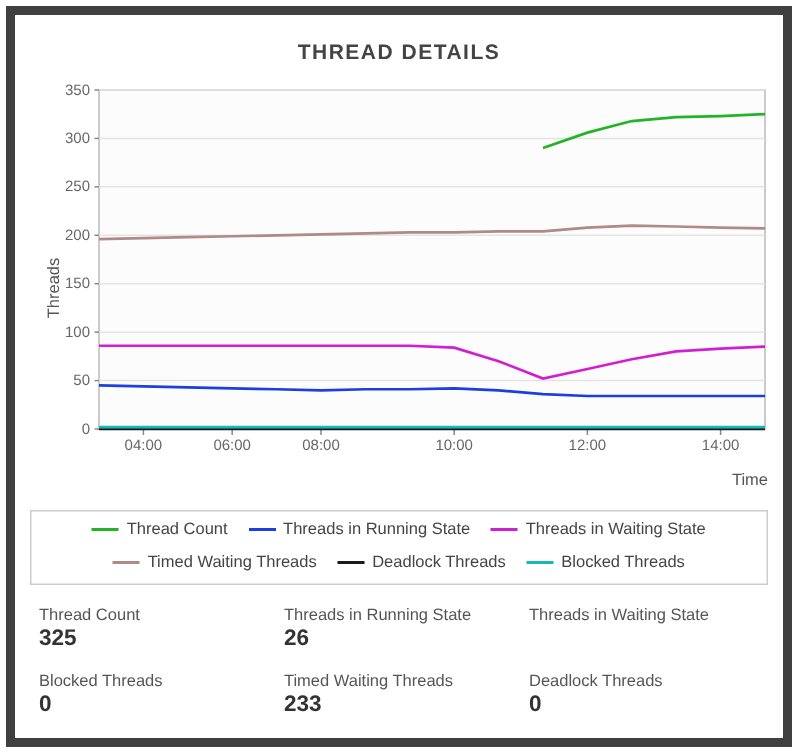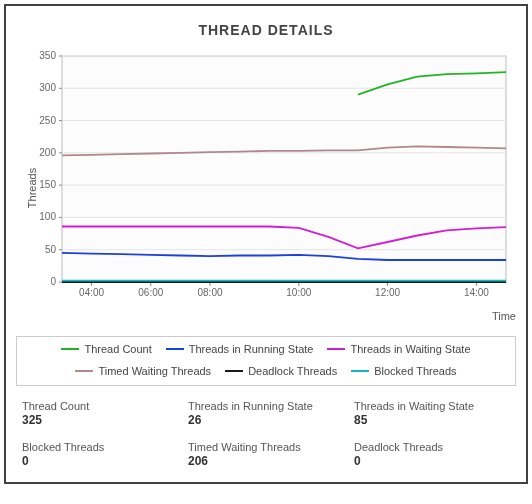--- a/index.html
+++ b/index.html
@@ -4,21 +4,21 @@
 <style>
   body {
     margin: 0;
     padding: 4px;
     font-family: Arial, Helvetica, sans-serif;
     background: #fff;
     color: #333;
   }
   .panel {
     width: 524px;
-    border: 2px solid #404040;
+    border: 6px solid #404040;
     box-sizing: border-box;
     padding: 10px 10px 14px 10px;
   }
   .title {
     text-align: center;
     font-size: 14px;
     font-weight: bold;
     letter-spacing: 1px;
     color: #444;
     margin: 6px 0 10px 0;
@@ -78,21 +78,21 @@
     gap: 14px 10px;
     margin-top: 14px;
     padding: 0 6px;
   }
   .stat-label {
     font-size: 11px;
     color: #555;
     margin-bottom: 1px;
   }
   .stat-value {
-    font-size: 12px;
+    font-size: 15px;
     font-weight: bold;
     color: #333;
   }
 </style>
 </head>
 <body>
 
 <div class="panel">
 
   <div class="title">THREAD DETAILS</div>
@@ -186,29 +186,28 @@
       <div>
         <div class="stat-label">Thread Count</div>
         <div class="stat-value">325</div>
       </div>
       <div>
         <div class="stat-label">Threads in Running State</div>
         <div class="stat-value">26</div>
       </div>
       <div>
         <div class="stat-label">Threads in Waiting State</div>
-        <div class="stat-value">85</div>
       </div>
       <div>
         <div class="stat-label">Blocked Threads</div>
         <div class="stat-value">0</div>
       </div>
       <div>
         <div class="stat-label">Timed Waiting Threads</div>
-        <div class="stat-value">206</div>
+        <div class="stat-value">233</div>
       </div>
       <div>
         <div class="stat-label">Deadlock Threads</div>
         <div class="stat-value">0</div>
       </div>
     </div>
 
 </div>
 
 </body></html>

